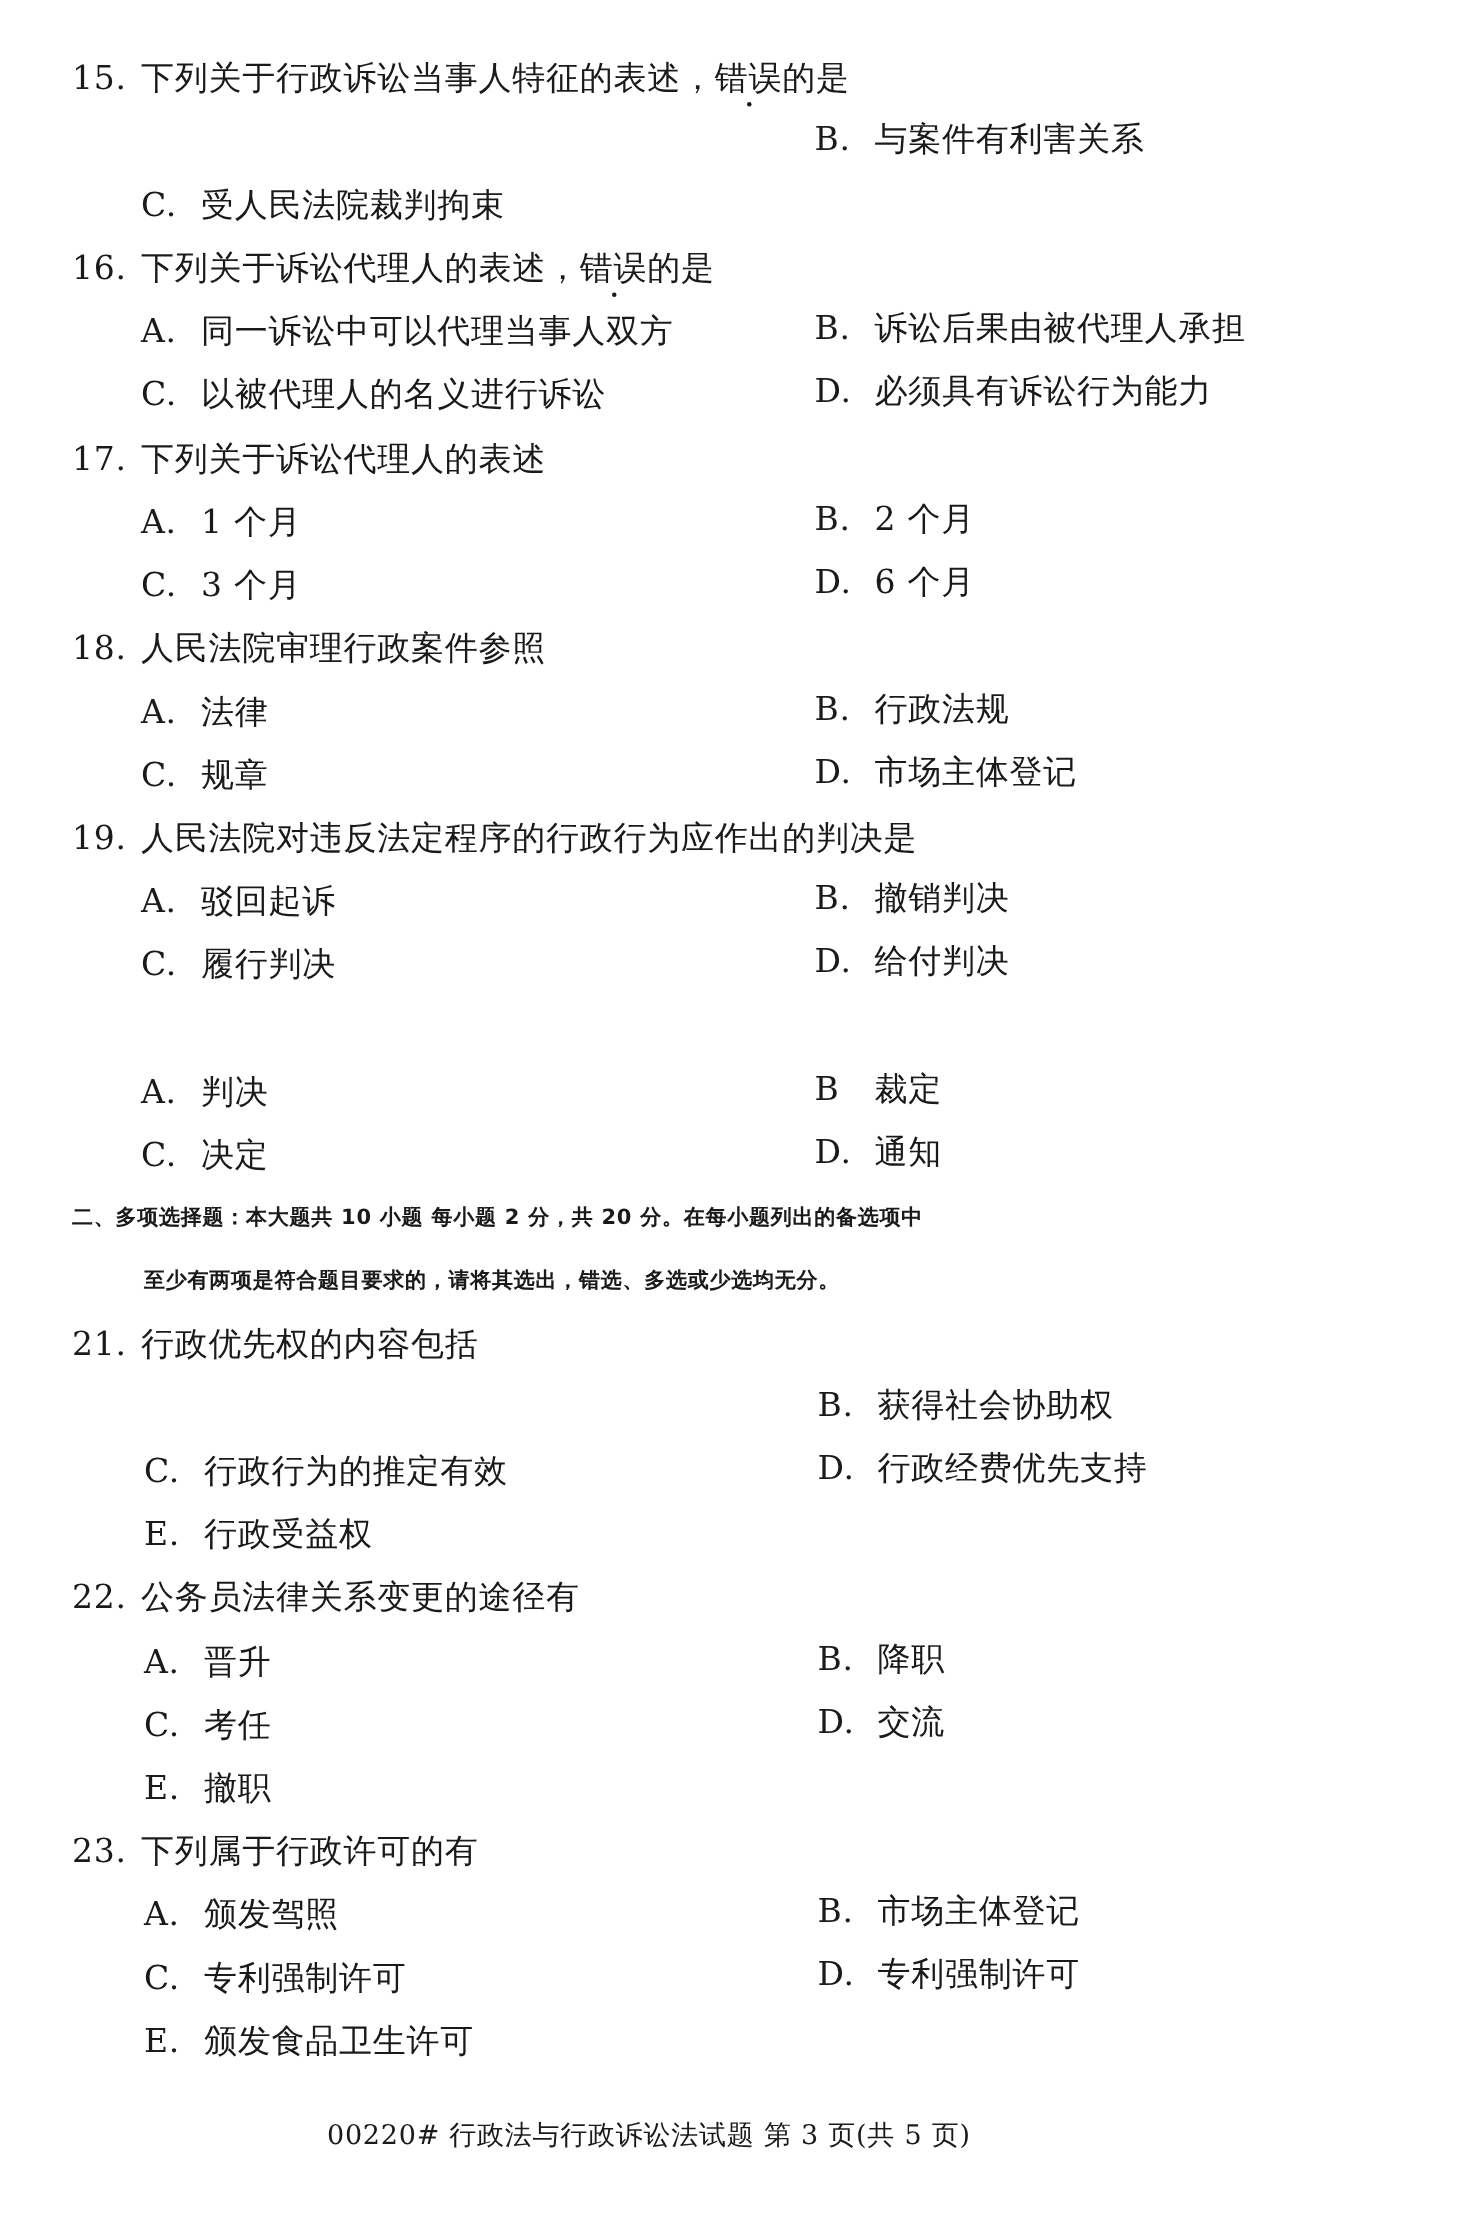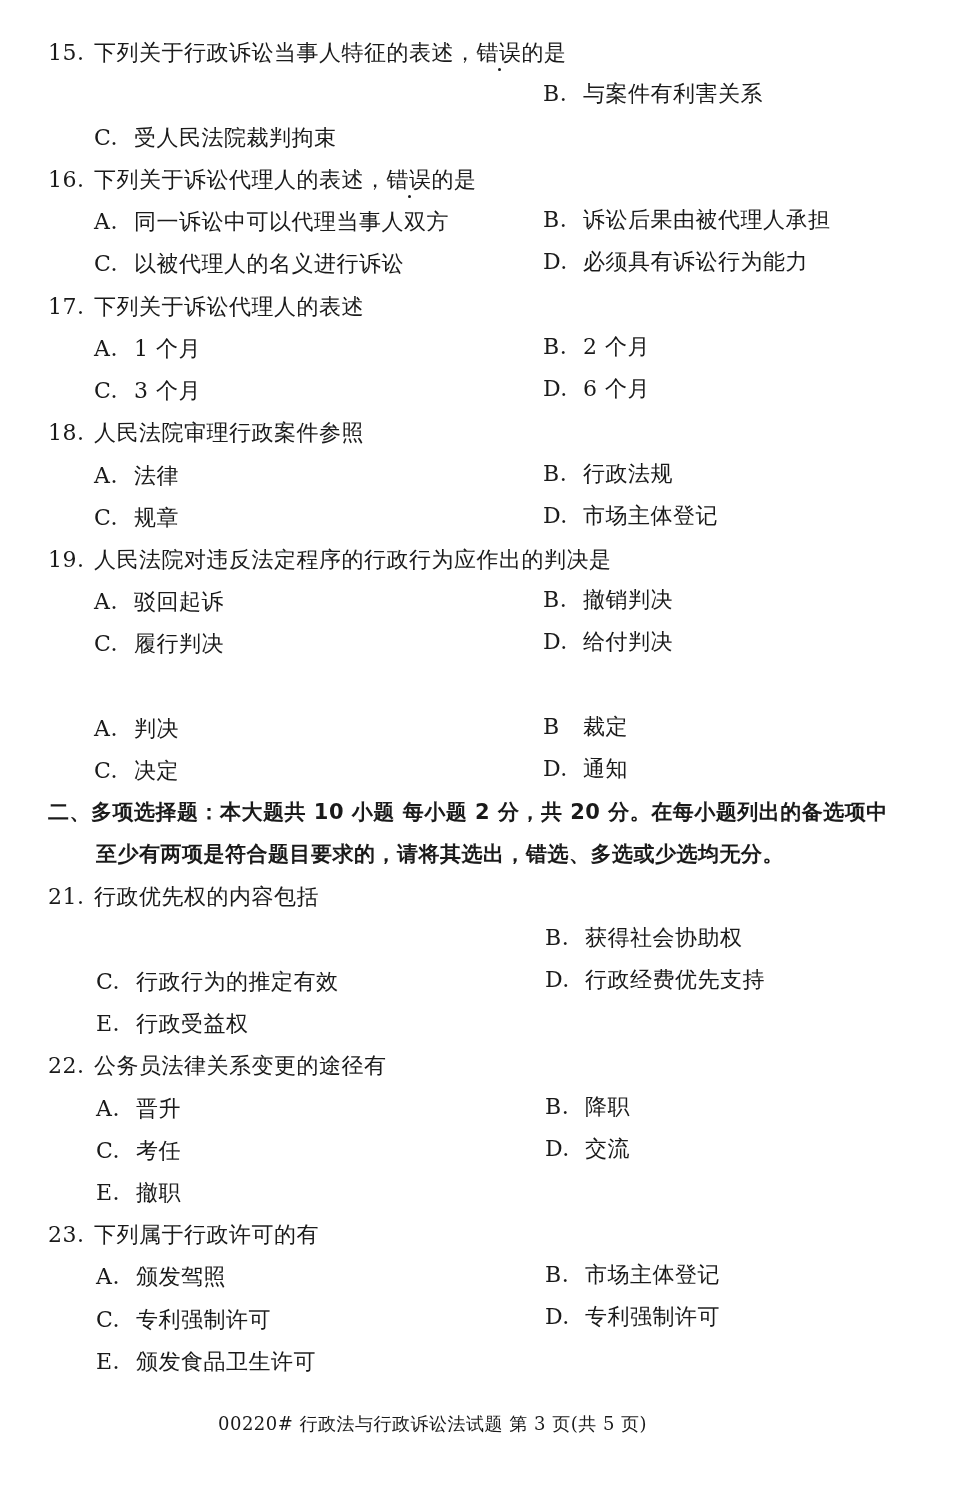--- a/index.html
+++ b/index.html
@@ -4,21 +4,21 @@
   <style>
     html, body { margin:0; padding:0; background:#ffffff; }
     body { width:979px; height:1488px; position:relative; overflow:hidden;
       font-family:"DejaVu Serif","Liberation Serif",serif; color:#1a1a1a; }
     .page { position:absolute; left:0; top:0; width:979px; height:1488px; }
     .line { position:absolute; font-size:22px; line-height:30px; white-space:nowrap; letter-spacing:0.5px;margin-left:20px; }
     .qnum { display:inline-block; width:46px; }
     .olabel { display:inline-block; width:40px; }
     .em { position:relative; }
     .em::after { content:""; position:absolute; left:50%; bottom:-6px; width:3px; height:3px; margin-left:-1.5px; background:#1a1a1a; border-radius:50%; }
-    .section { font-weight:bold; font-family:"DejaVu Sans","Liberation Sans",sans-serif; font-size:21px; }
+    .section { font-weight:bold; font-family:"DejaVu Sans","Liberation Sans",sans-serif; font-size:14px; }
     .footer { font-size:18px; }
   </style>
 </head>
 <body>
 
 <div class="page">
 
   <div class="line" style="left:28px;top:38px">
     <span class="qnum">15.</span><span>下列关于行政诉讼当事人特征的表述，</span><span class="em">错误</span><span>的是</span>
   </div>

